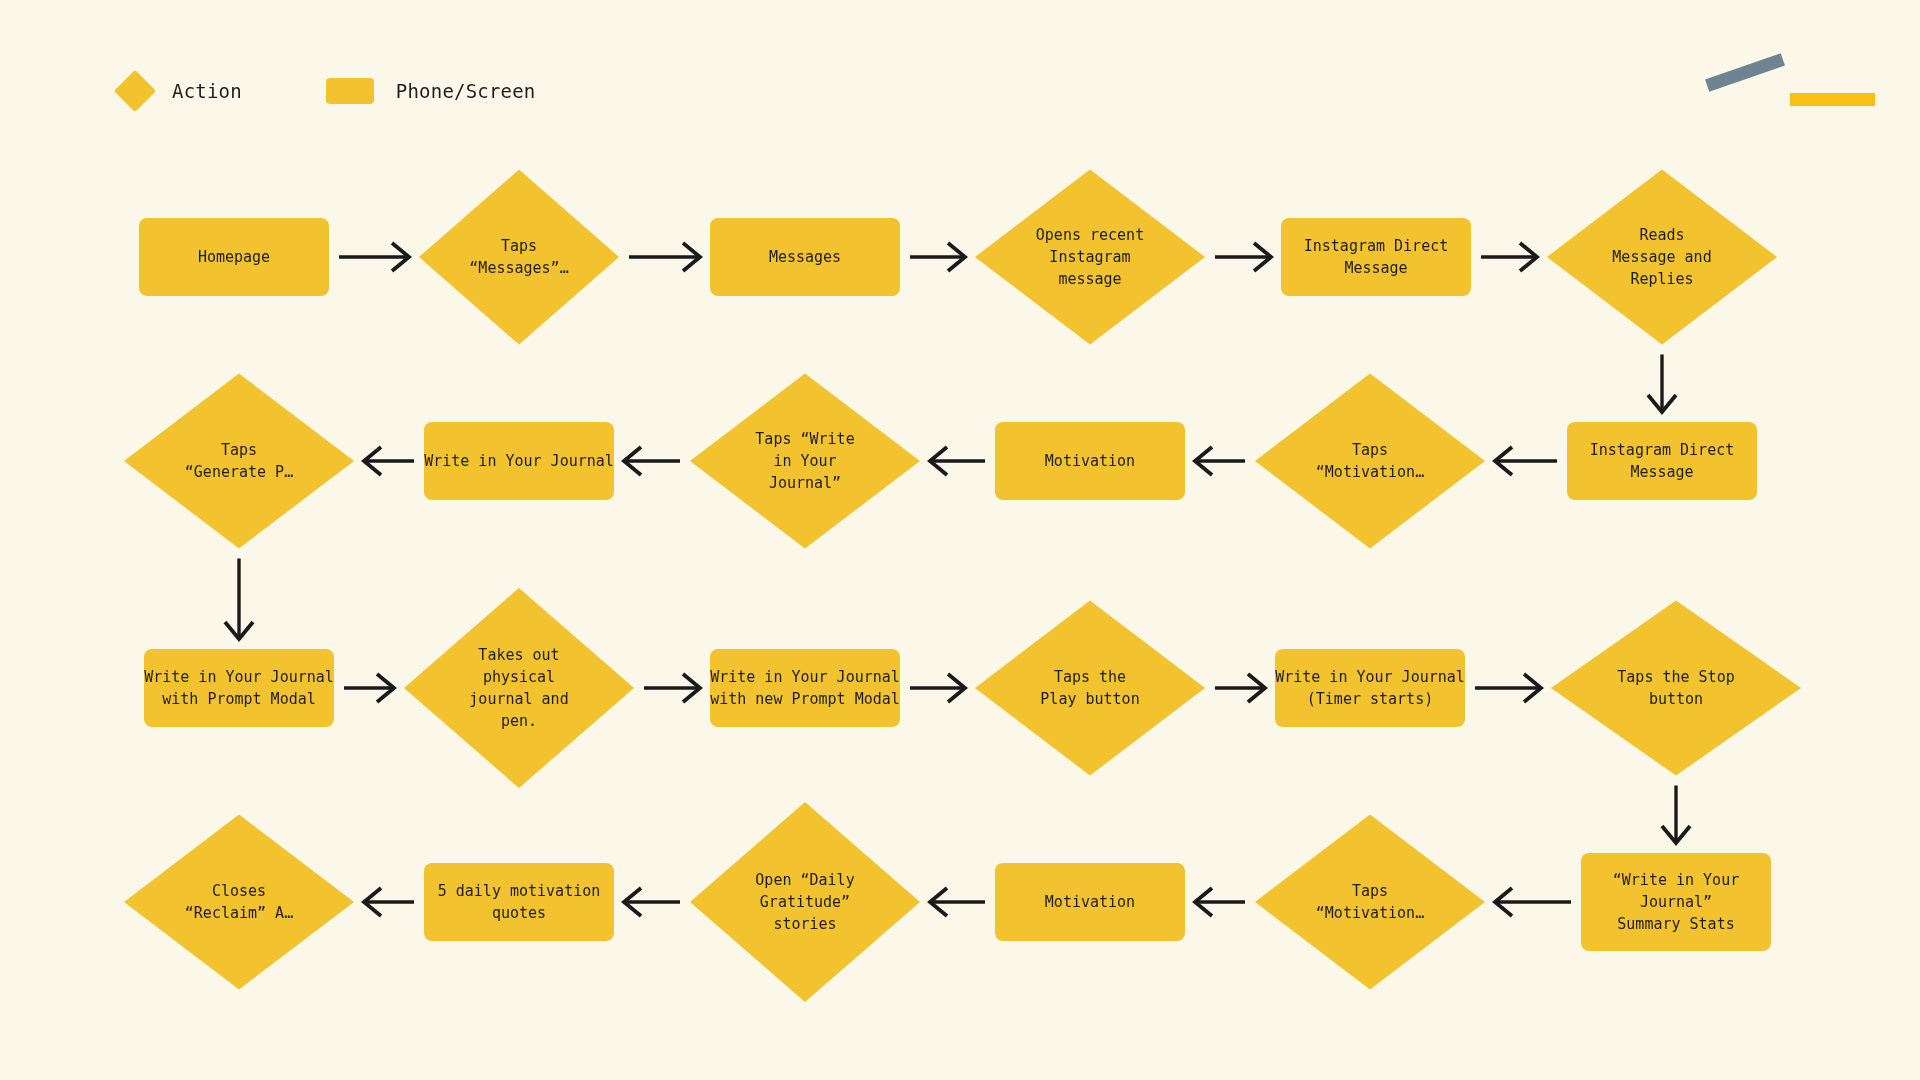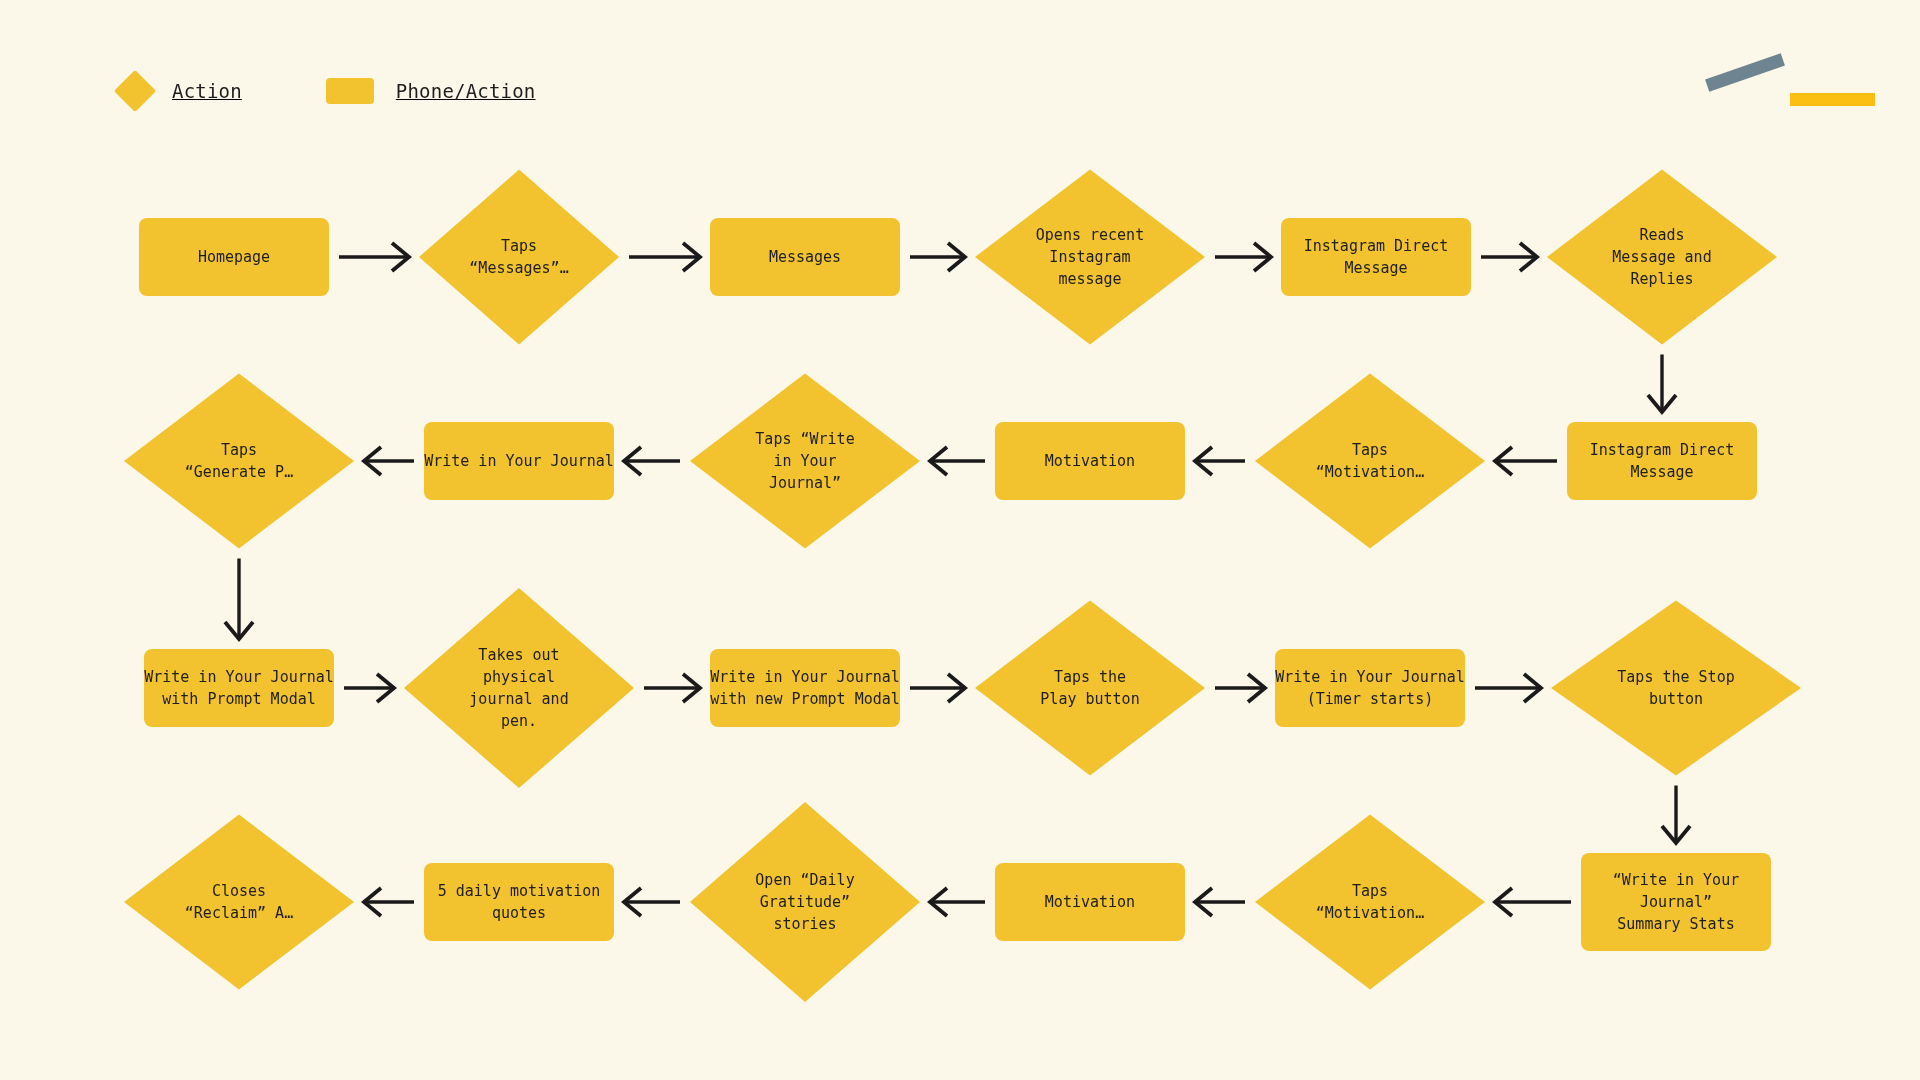--- a/index.html
+++ b/index.html
@@ -22,21 +22,20 @@
     top: 76px;
     left: 120px;
     display: flex;
     align-items: center;
     gap: 84px;
   }
   .legend-entry {
     display: flex;
     align-items: center;
     gap: 22px;
-    text-decoration: underline;
   }
   .legend-swatch-diamond {
     width: 30px;
     height: 30px;
     background: #F2C32E;
     transform: rotate(45deg);
     border-radius: 3px;
   }
   .legend-swatch-rect {
     width: 48px;
@@ -106,21 +105,21 @@
 
 <div id="canvas">
 
   <div class="legend">
     <div class="legend-entry">
       <span class="legend-swatch-diamond"></span>
       <span class="legend-label">Action</span>
     </div>
     <div class="legend-entry">
       <span class="legend-swatch-rect"></span>
-      <span class="legend-label">Phone/Action</span>
+      <span class="legend-label">Phone/Screen</span>
     </div>
   </div>
 
   <div class="deco-slash"></div>
   <div class="deco-bar"></div>
 
   <svg id="diagram" width="1920" height="1080" viewBox="0 0 1920 1080" xmlns="http://www.w3.org/2000/svg">
     <g id="edges-layer">
         <g>
           <line x1="339" y1="257" x2="409" y2="257" class="edge-line"></line>

